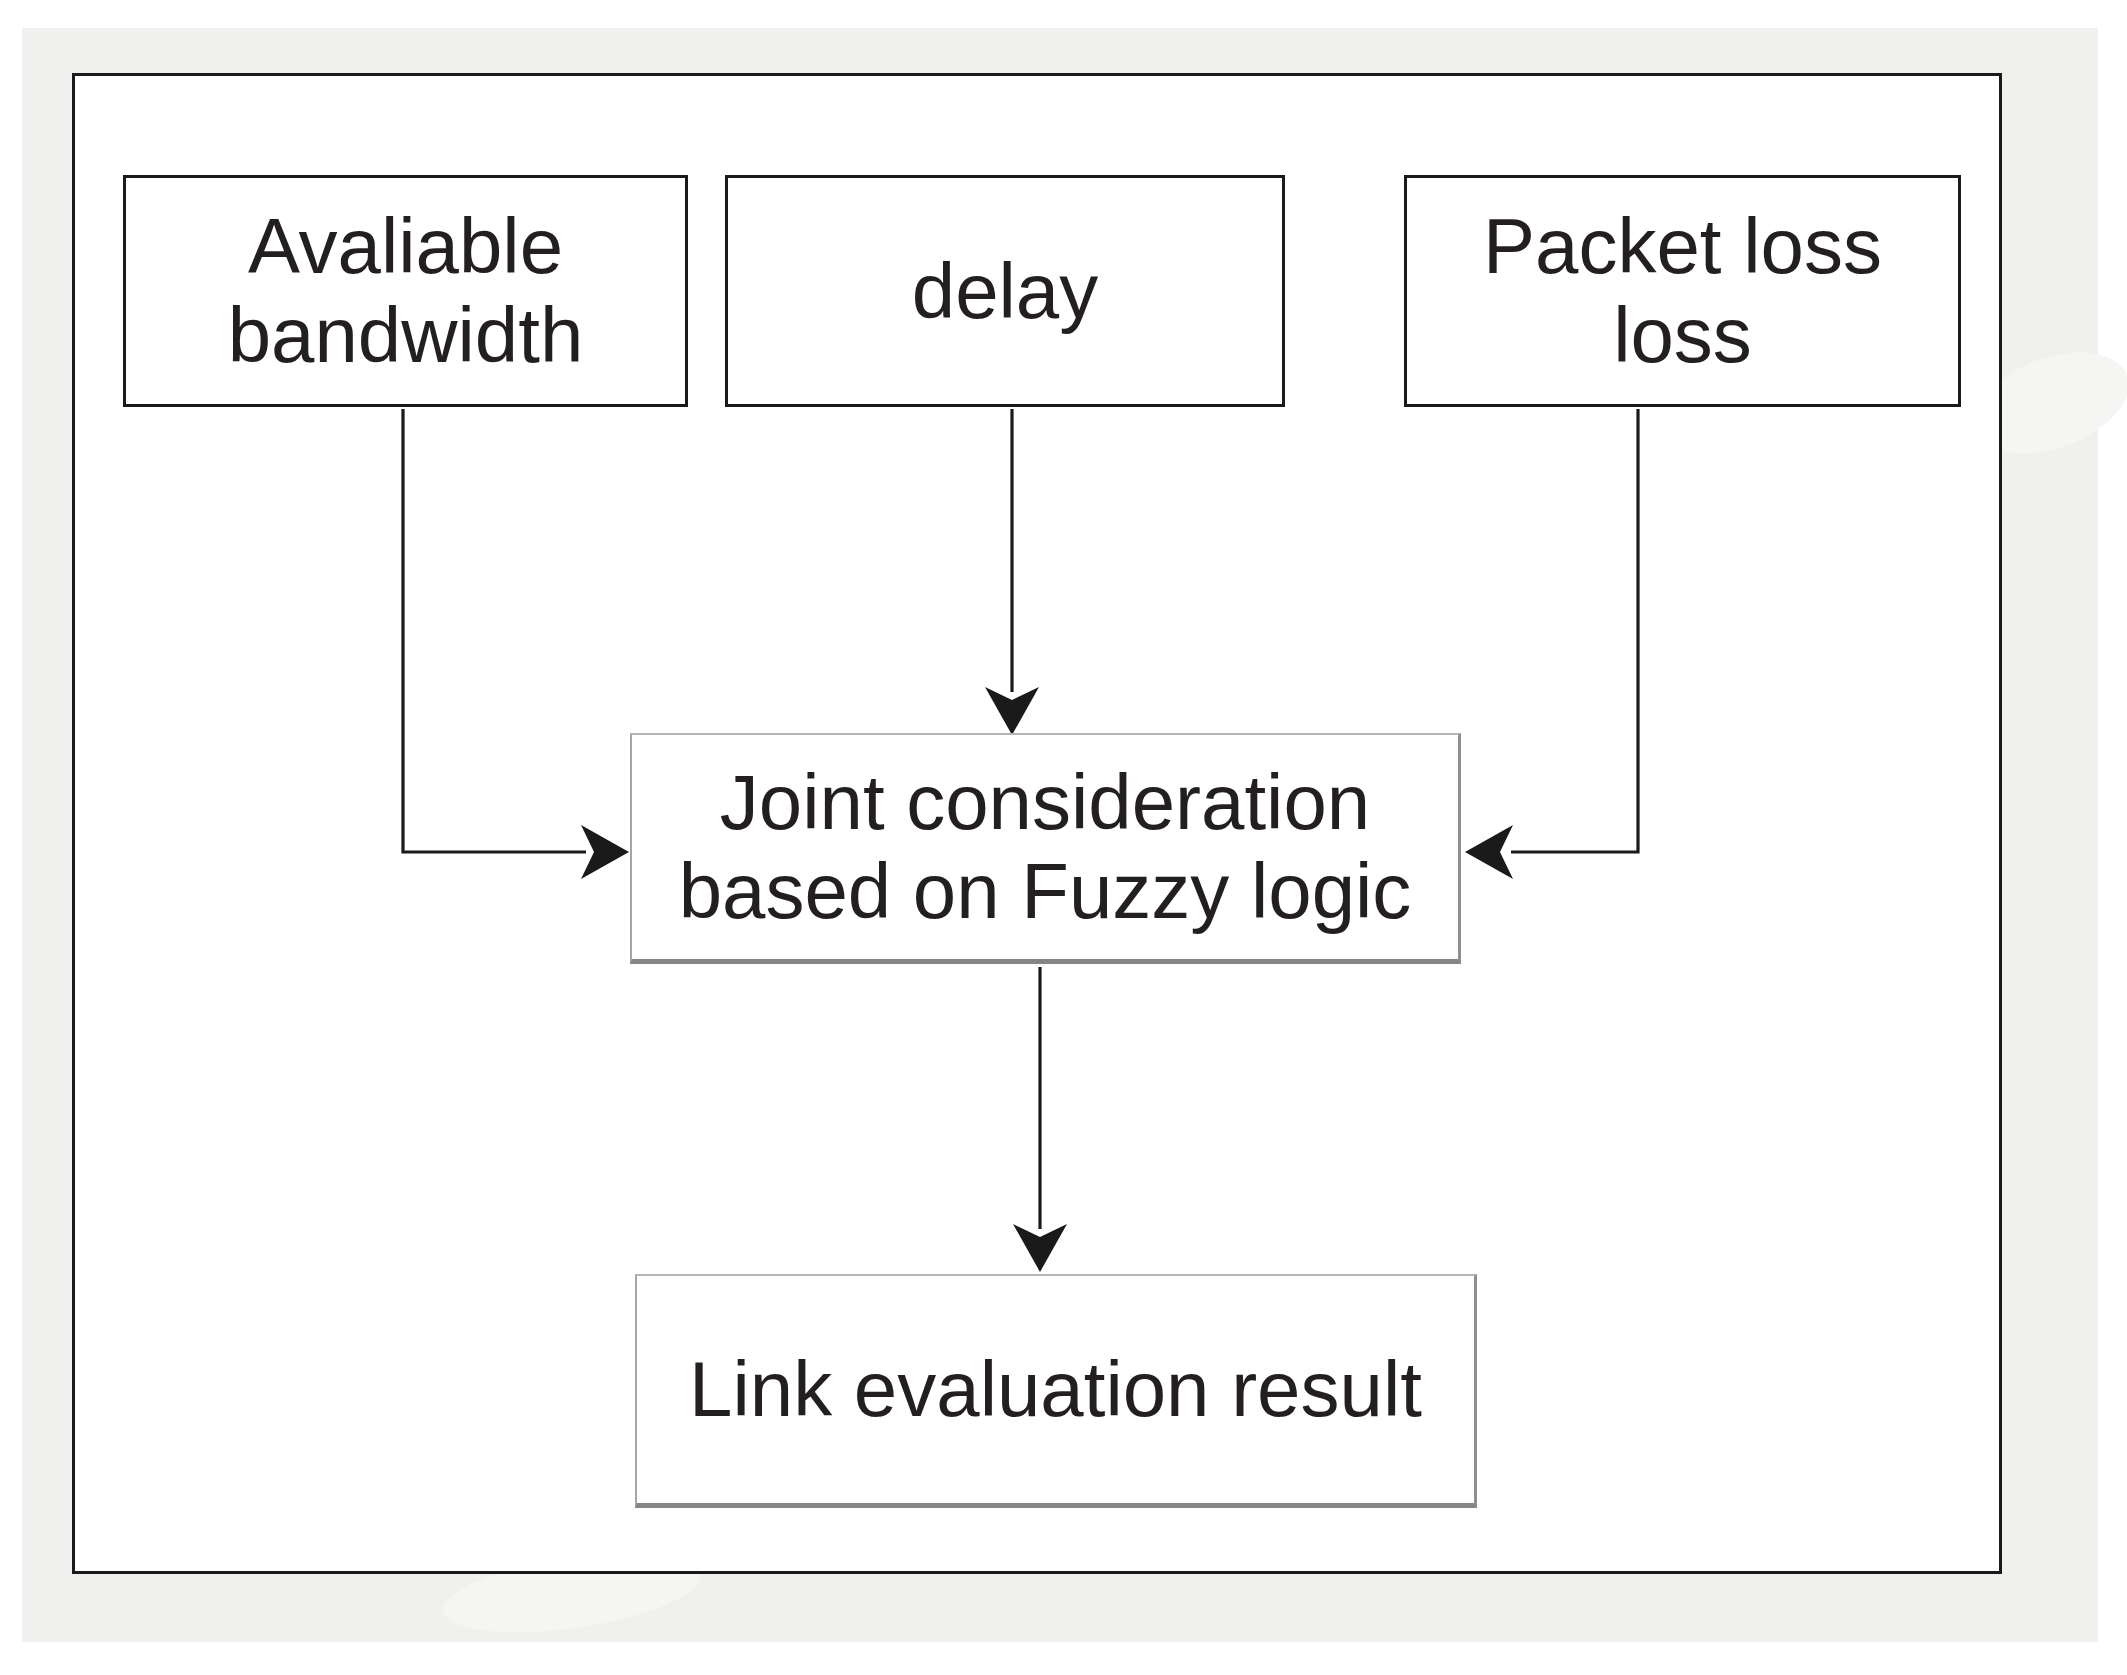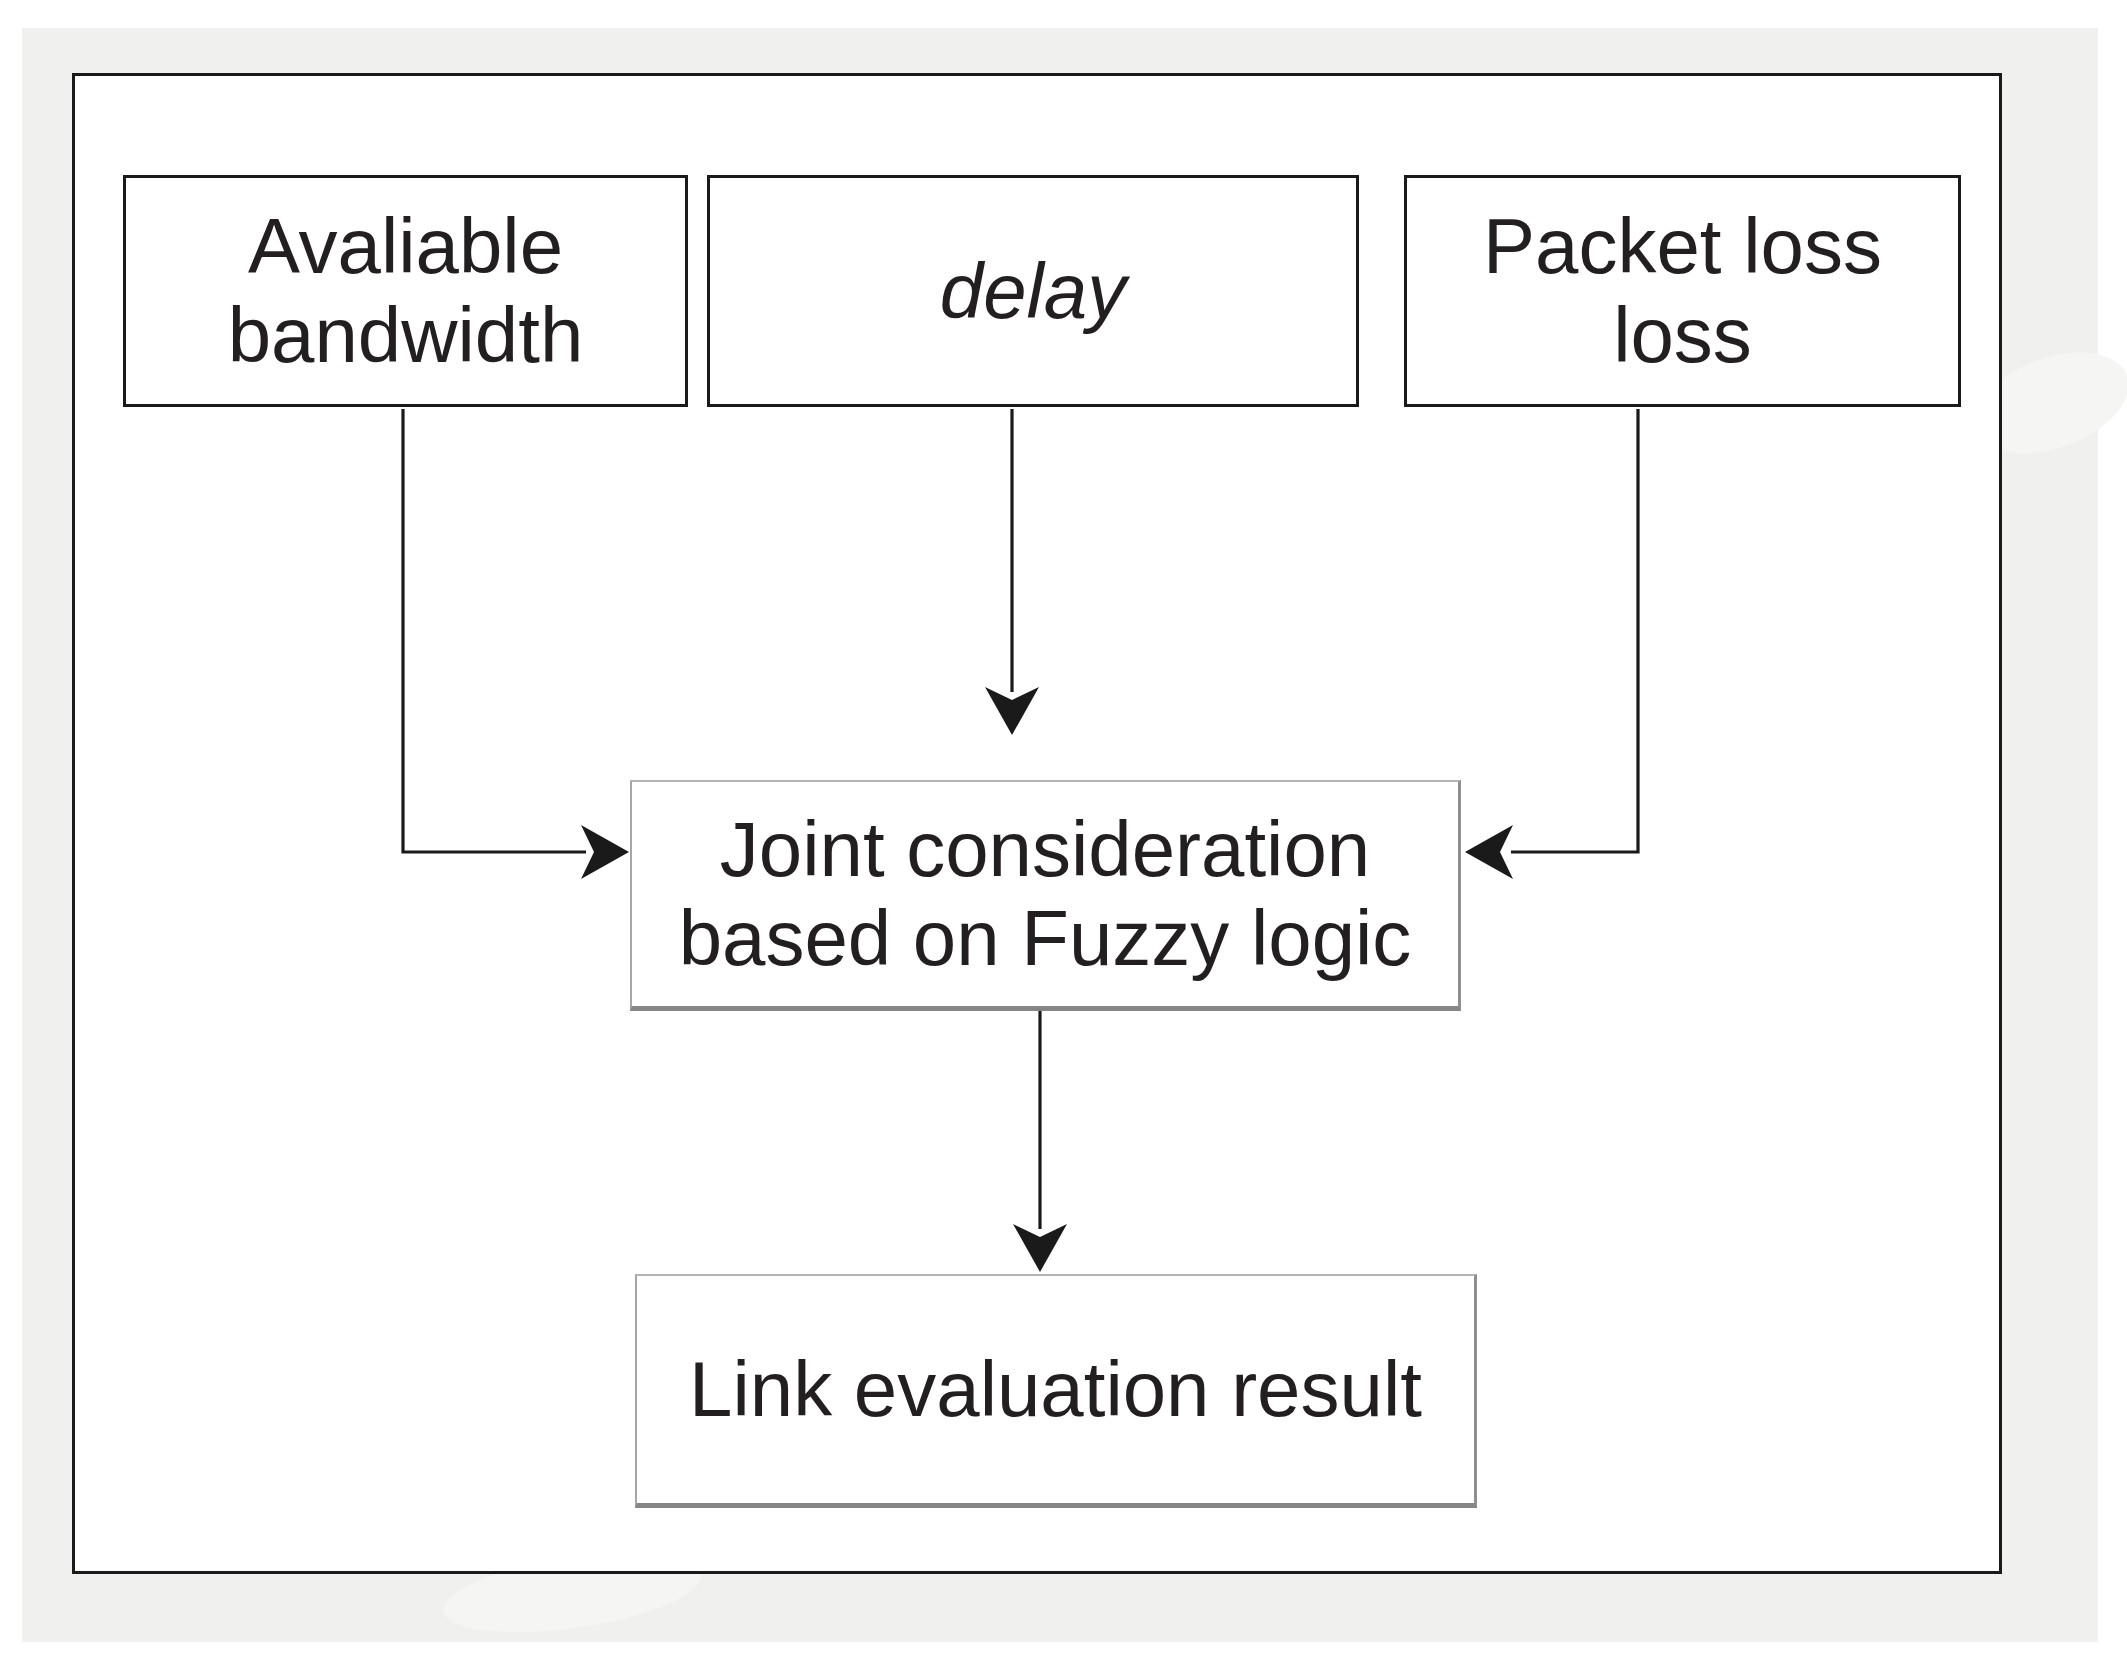--- a/index.html
+++ b/index.html
@@ -69,23 +69,23 @@
   .node.hard {
     border: 3px solid var(--node-border-dark, #1a1a1a);
   }
   .node.soft {
     border-top: 2px solid #b5b5b5;
     border-left: 2px solid #a6a6a6;
     border-right: 3px solid #8f8f8f;
     border-bottom: 5px solid #868686;
   }
   .node-bandwidth { left: 123px; top: 175px; width: 565px; height: 232px; text-align: right; }
-  .node-delay     { left: 707px; top: 175px; width: 652px; height: 232px; font-style: italic; }
+  .node-delay     { left: 725px; top: 175px; width: 560px; height: 232px; }
   .node-packet    { left: 1360px; top: 175px; width: 557px; height: 232px; margin-left: 44px; }
-  .node-joint     { left: 630px; top: 780px; width: 831px; height: 231px; }
+  .node-joint     { left: 630px; top: 733px; width: 831px; height: 231px; }
   .node-result    { left: 635px; top: 1274px; width: 842px; height: 234px; justify-content: center; }
 </style>
 </head>
 <body>
 
 <div class="page">
   <div class="canvas">
     <div class="swash swash-a"></div>
     <div class="swash swash-b"></div>
   </div>

